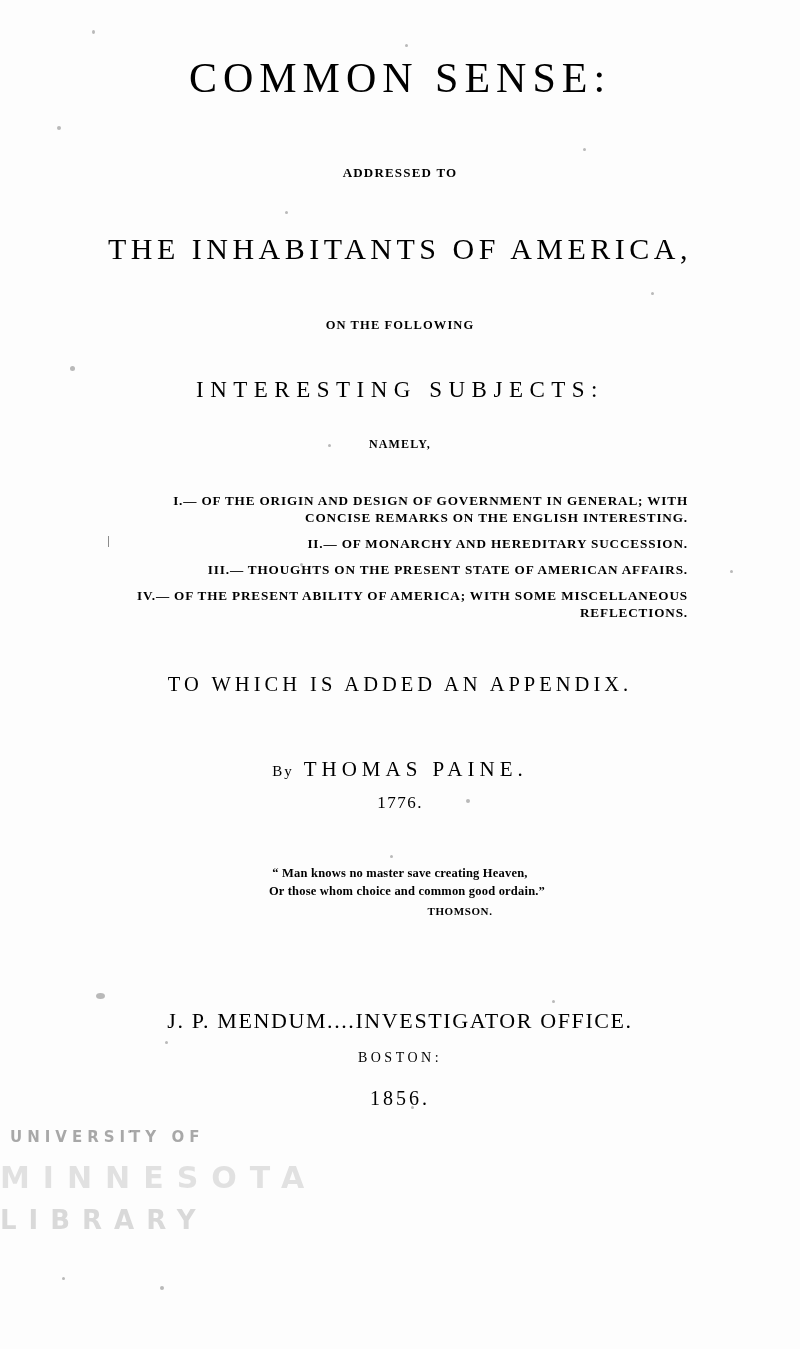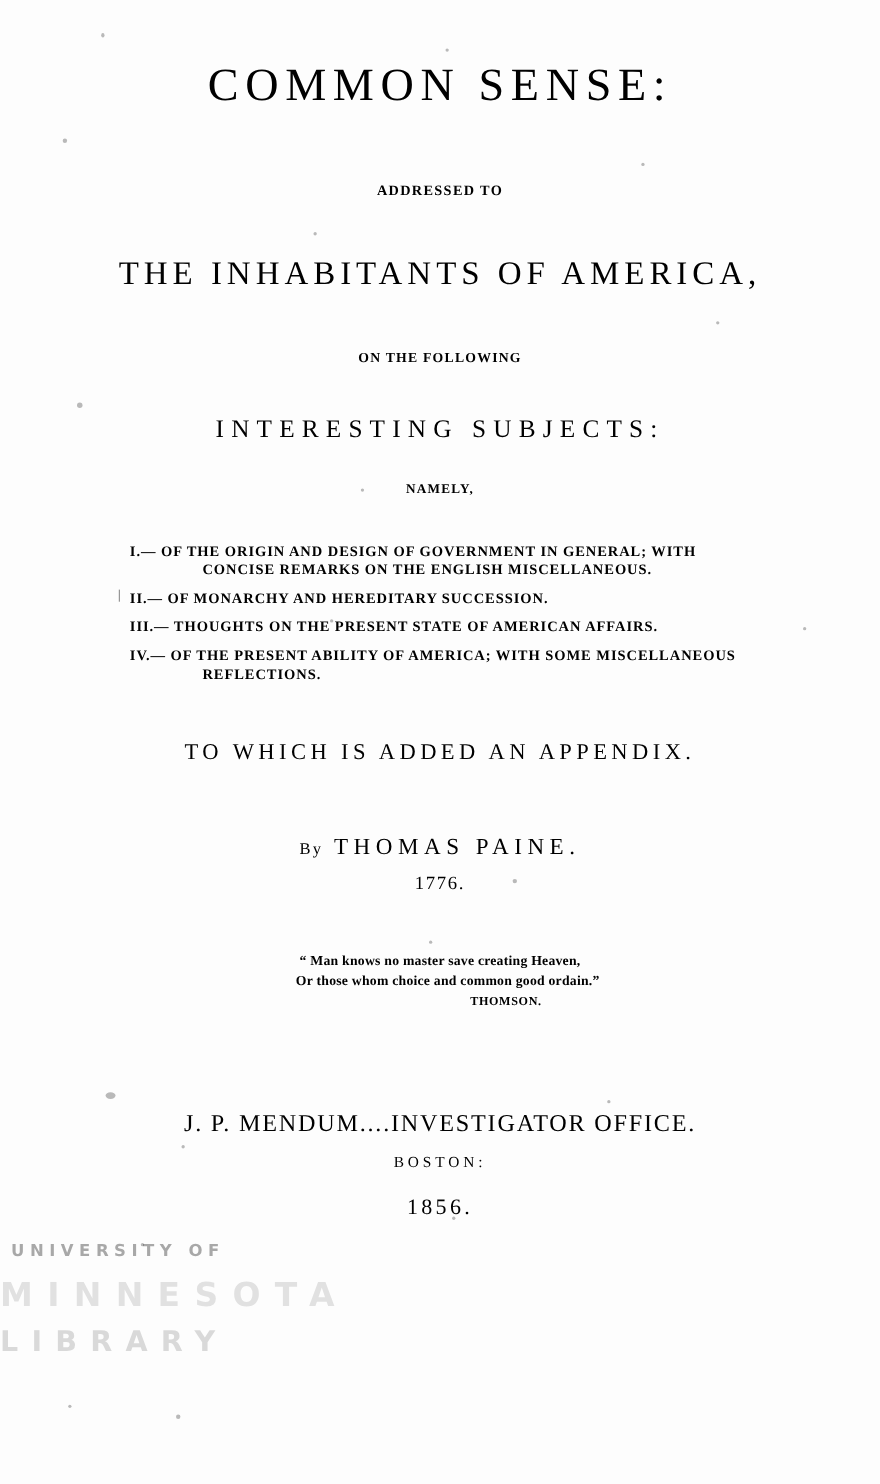--- a/index.html
+++ b/index.html
@@ -83,20 +83,21 @@
 
   
   .subjects {
     position: absolute;
     top: 492px;
     left: 118px;
     width: 570px;
     font-size: 13.2px;
     font-weight: 700;
     letter-spacing: 0.85px;
+    text-align: right;
   }
   .subject-item {
     margin-bottom: 9px;
     line-height: 17px;
     position: relative;
   }
   .subject-item .cont {
     display: block;
     padding-left: 66px;
   }
@@ -243,21 +244,21 @@
 
   <div class="line interesting-subjects">INTERESTING SUBJECTS:</div>
 
   <div class="line namely">NAMELY,</div>
 
   <div class="subjects">
 
     <div class="subject-item">
       <span>I.</span><span>—</span>
       <span>OF THE ORIGIN AND DESIGN OF GOVERNMENT IN GENERAL; WITH</span>
-      <span class="cont">CONCISE REMARKS ON THE ENGLISH MISCELLANEOUS.</span>
+      <span class="cont">CONCISE REMARKS ON THE ENGLISH INTERESTING.</span>
     </div>
 
     <div class="subject-item">
       <span class="tick-mark"></span>
       <span>II.</span><span>—</span>
       <span>OF MONARCHY AND HEREDITARY SUCCESSION.</span>
     </div>
 
     <div class="subject-item">
       <span>III.</span><span>—</span>

